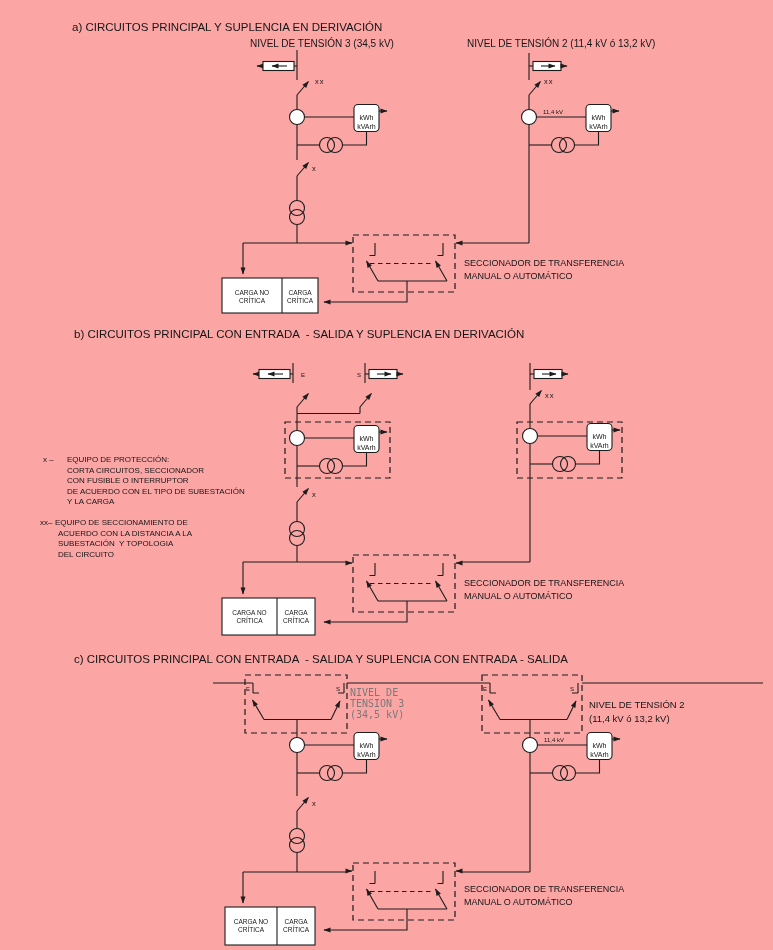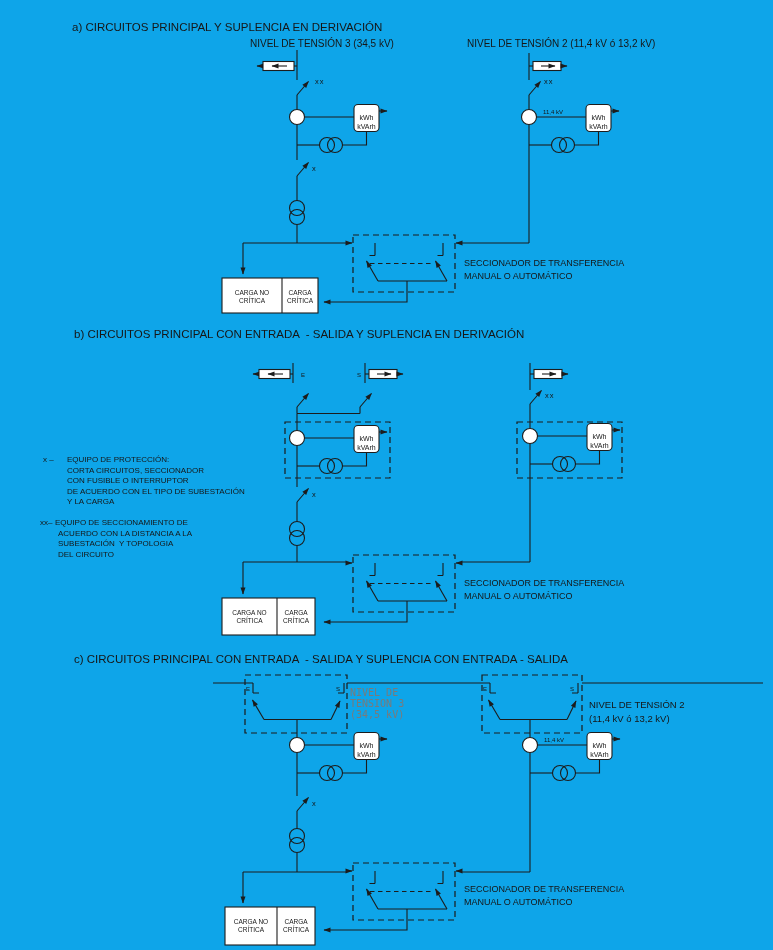--- a/index.html
+++ b/index.html
@@ -1,16 +1,16 @@
 <!DOCTYPE html>
 <html><head>
 <meta charset="utf-8">
 <style>
   html,body{margin:0;padding:0;background:#fff;}
-  .stage{position:relative;width:773px;height:950px;background:#0ea5e9;overflow:hidden;}
+  .stage{position:relative;width:773px;height:950px;background:#fca5a5;overflow:hidden;}
   svg{display:block}
   svg text{font-family:"Liberation Sans",sans-serif;fill:#161616;white-space:pre}
   .ln{stroke:#1c1c1c;stroke-width:1.1;fill:none;stroke-linecap:butt}
   .dash{stroke:#1c1c1c;stroke-width:1.2;fill:none;stroke-dasharray:6 4}
   .whitebox{fill:#ffffff;stroke:#1c1c1c;stroke-width:1.1}
   .t-title{font-size:11.5px}
   .t-label{font-size:10px}
   .t-label2{font-size:9.5px}
   .t-meter{font-size:7px;text-anchor:middle}
   .t-kv{font-size:6px;text-anchor:middle}

